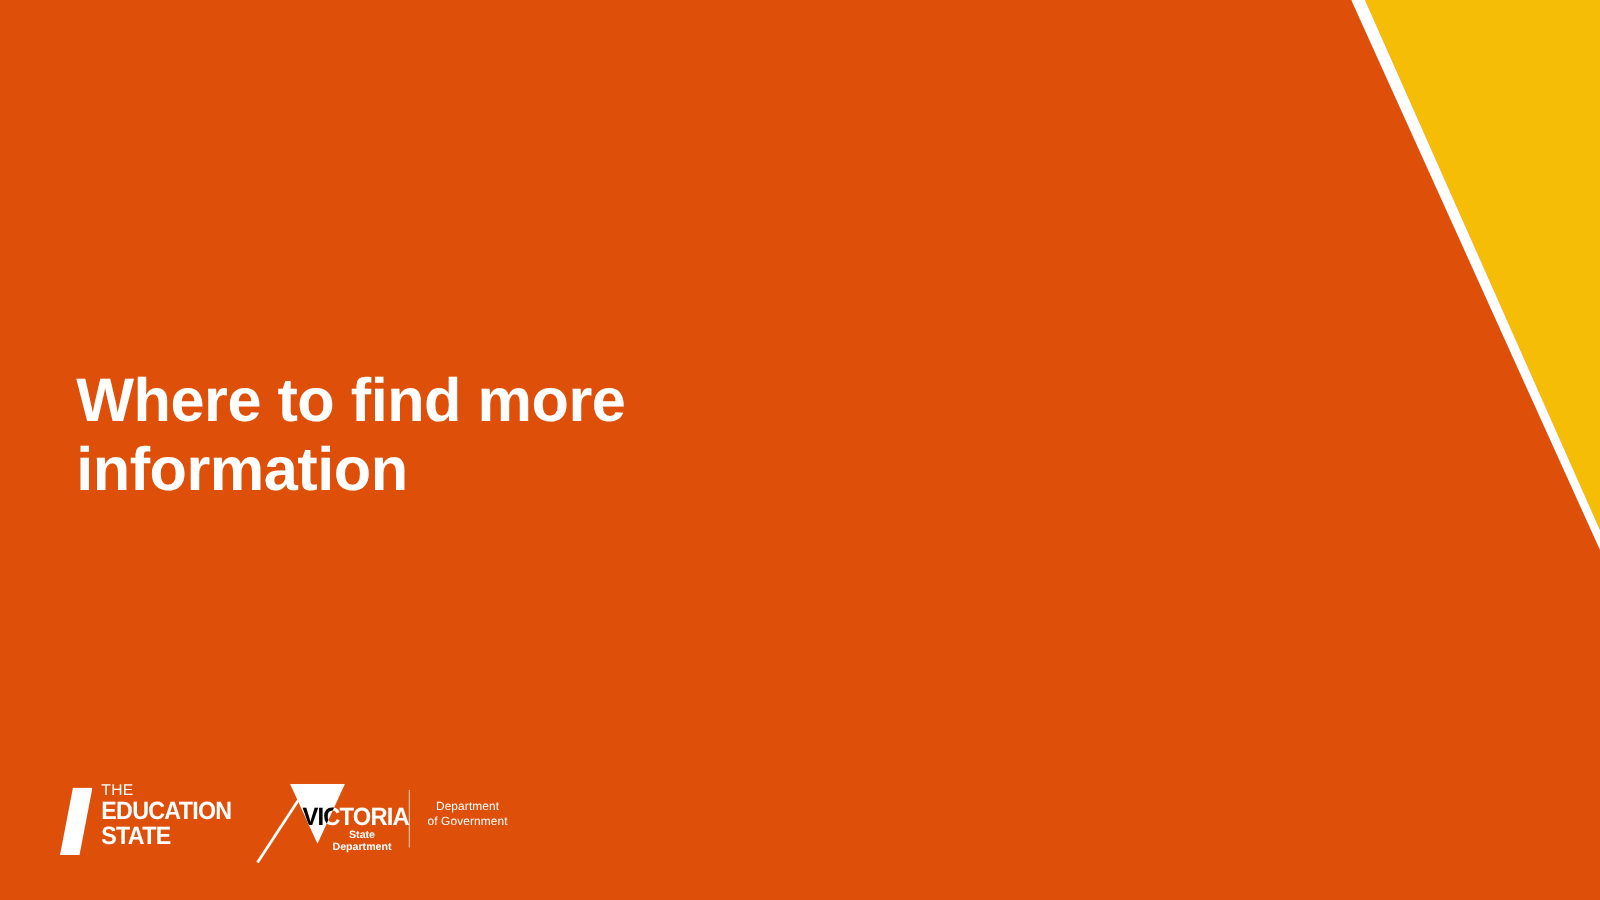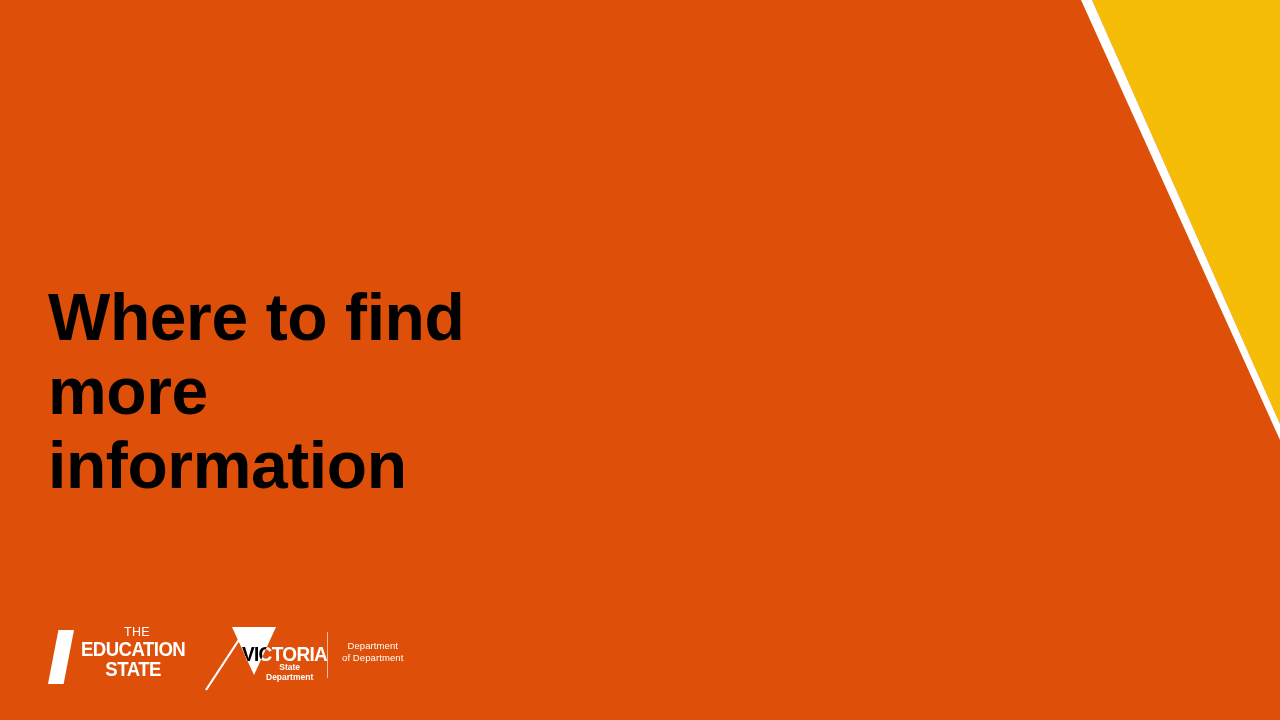--- a/index.html
+++ b/index.html
@@ -42,25 +42,25 @@
 
   
   .title-block {
     position: absolute;
     left: 45px;
     top: 278px;
     width: 520px;
     z-index: 5;
   }
   .title {
-    margin: 3px;
-    color: #000000;
-    font-family: "Liberation Sans", sans-serif;
-    font-weight: bold;
-    font-size: 66px;
+    margin: 16px;
+    color: #ffffff;
+    font-family: "Liberation Sans", sans-serif;
+    font-weight: bold;
+    font-size: 49px;
     line-height: 1.12;
     letter-spacing: -0.4px;
   }
 
   
   .footer {
     position: absolute;
     left: 0;
     bottom: 0;
     width: 1280px;
@@ -83,21 +83,20 @@
     width: 26px;
     height: 54px;
     background: #FFFFFF;
     clip-path: polygon(40% 0, 100% 0, 60% 100%, 0% 100%);
   }
   .edu-text {
     position: absolute;
     left: 33px;
     top: 0px;
     color: #FFFFFF;
-    text-align: center;
   }
   .edu-the {
     font-family: "Liberation Sans", sans-serif;
     font-size: 12.5px;
     font-weight: normal;
     letter-spacing: 0.3px;
     line-height: 13px;
     display: block;
   }
   .edu-education {
@@ -218,18 +217,18 @@
     <div class="vic-logo">
       <div class="vic-triangle"></div>
       <div class="vic-wordmark">VICTORIA</div>
       <div class="vic-sub">
         <div>State</div>
         <div>Department</div>
       </div>
       <div class="vic-rule"></div>
       <div class="vic-dept">
         <div>Department</div>
-        <div>of Department</div>
+        <div>of Government</div>
       </div>
     </div>
 
   </div>
 </div>
 
 </body></html>

